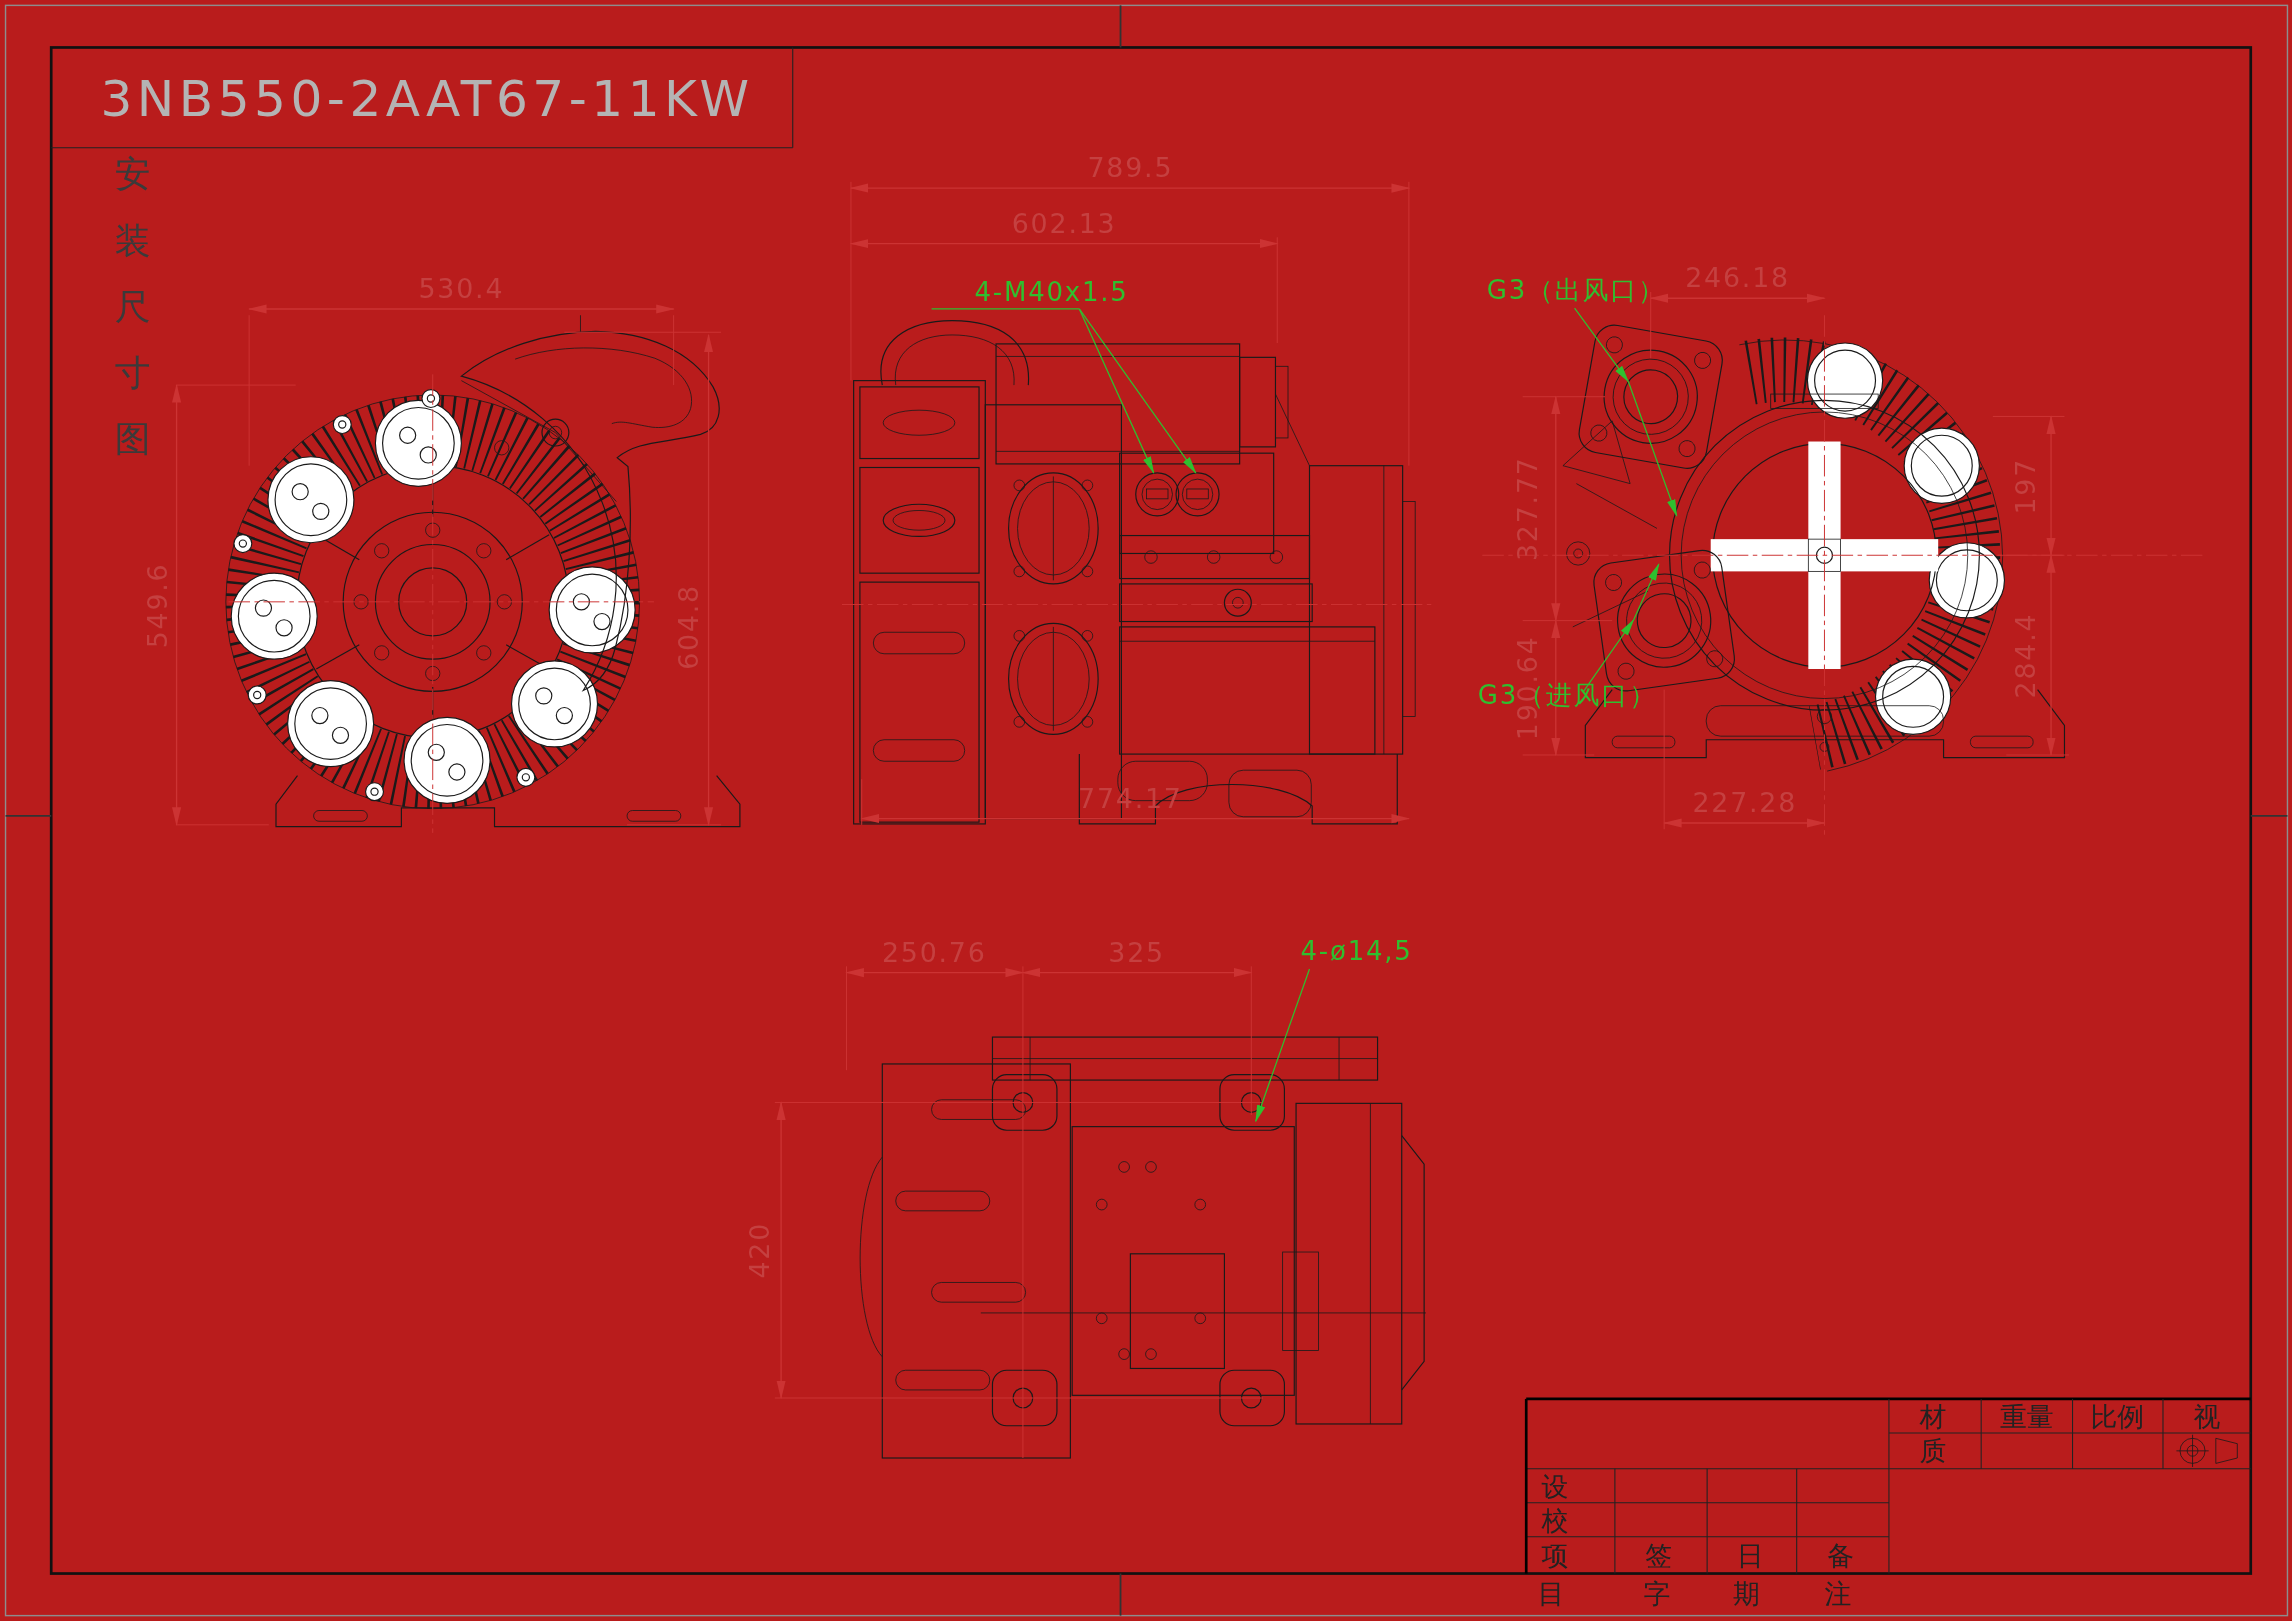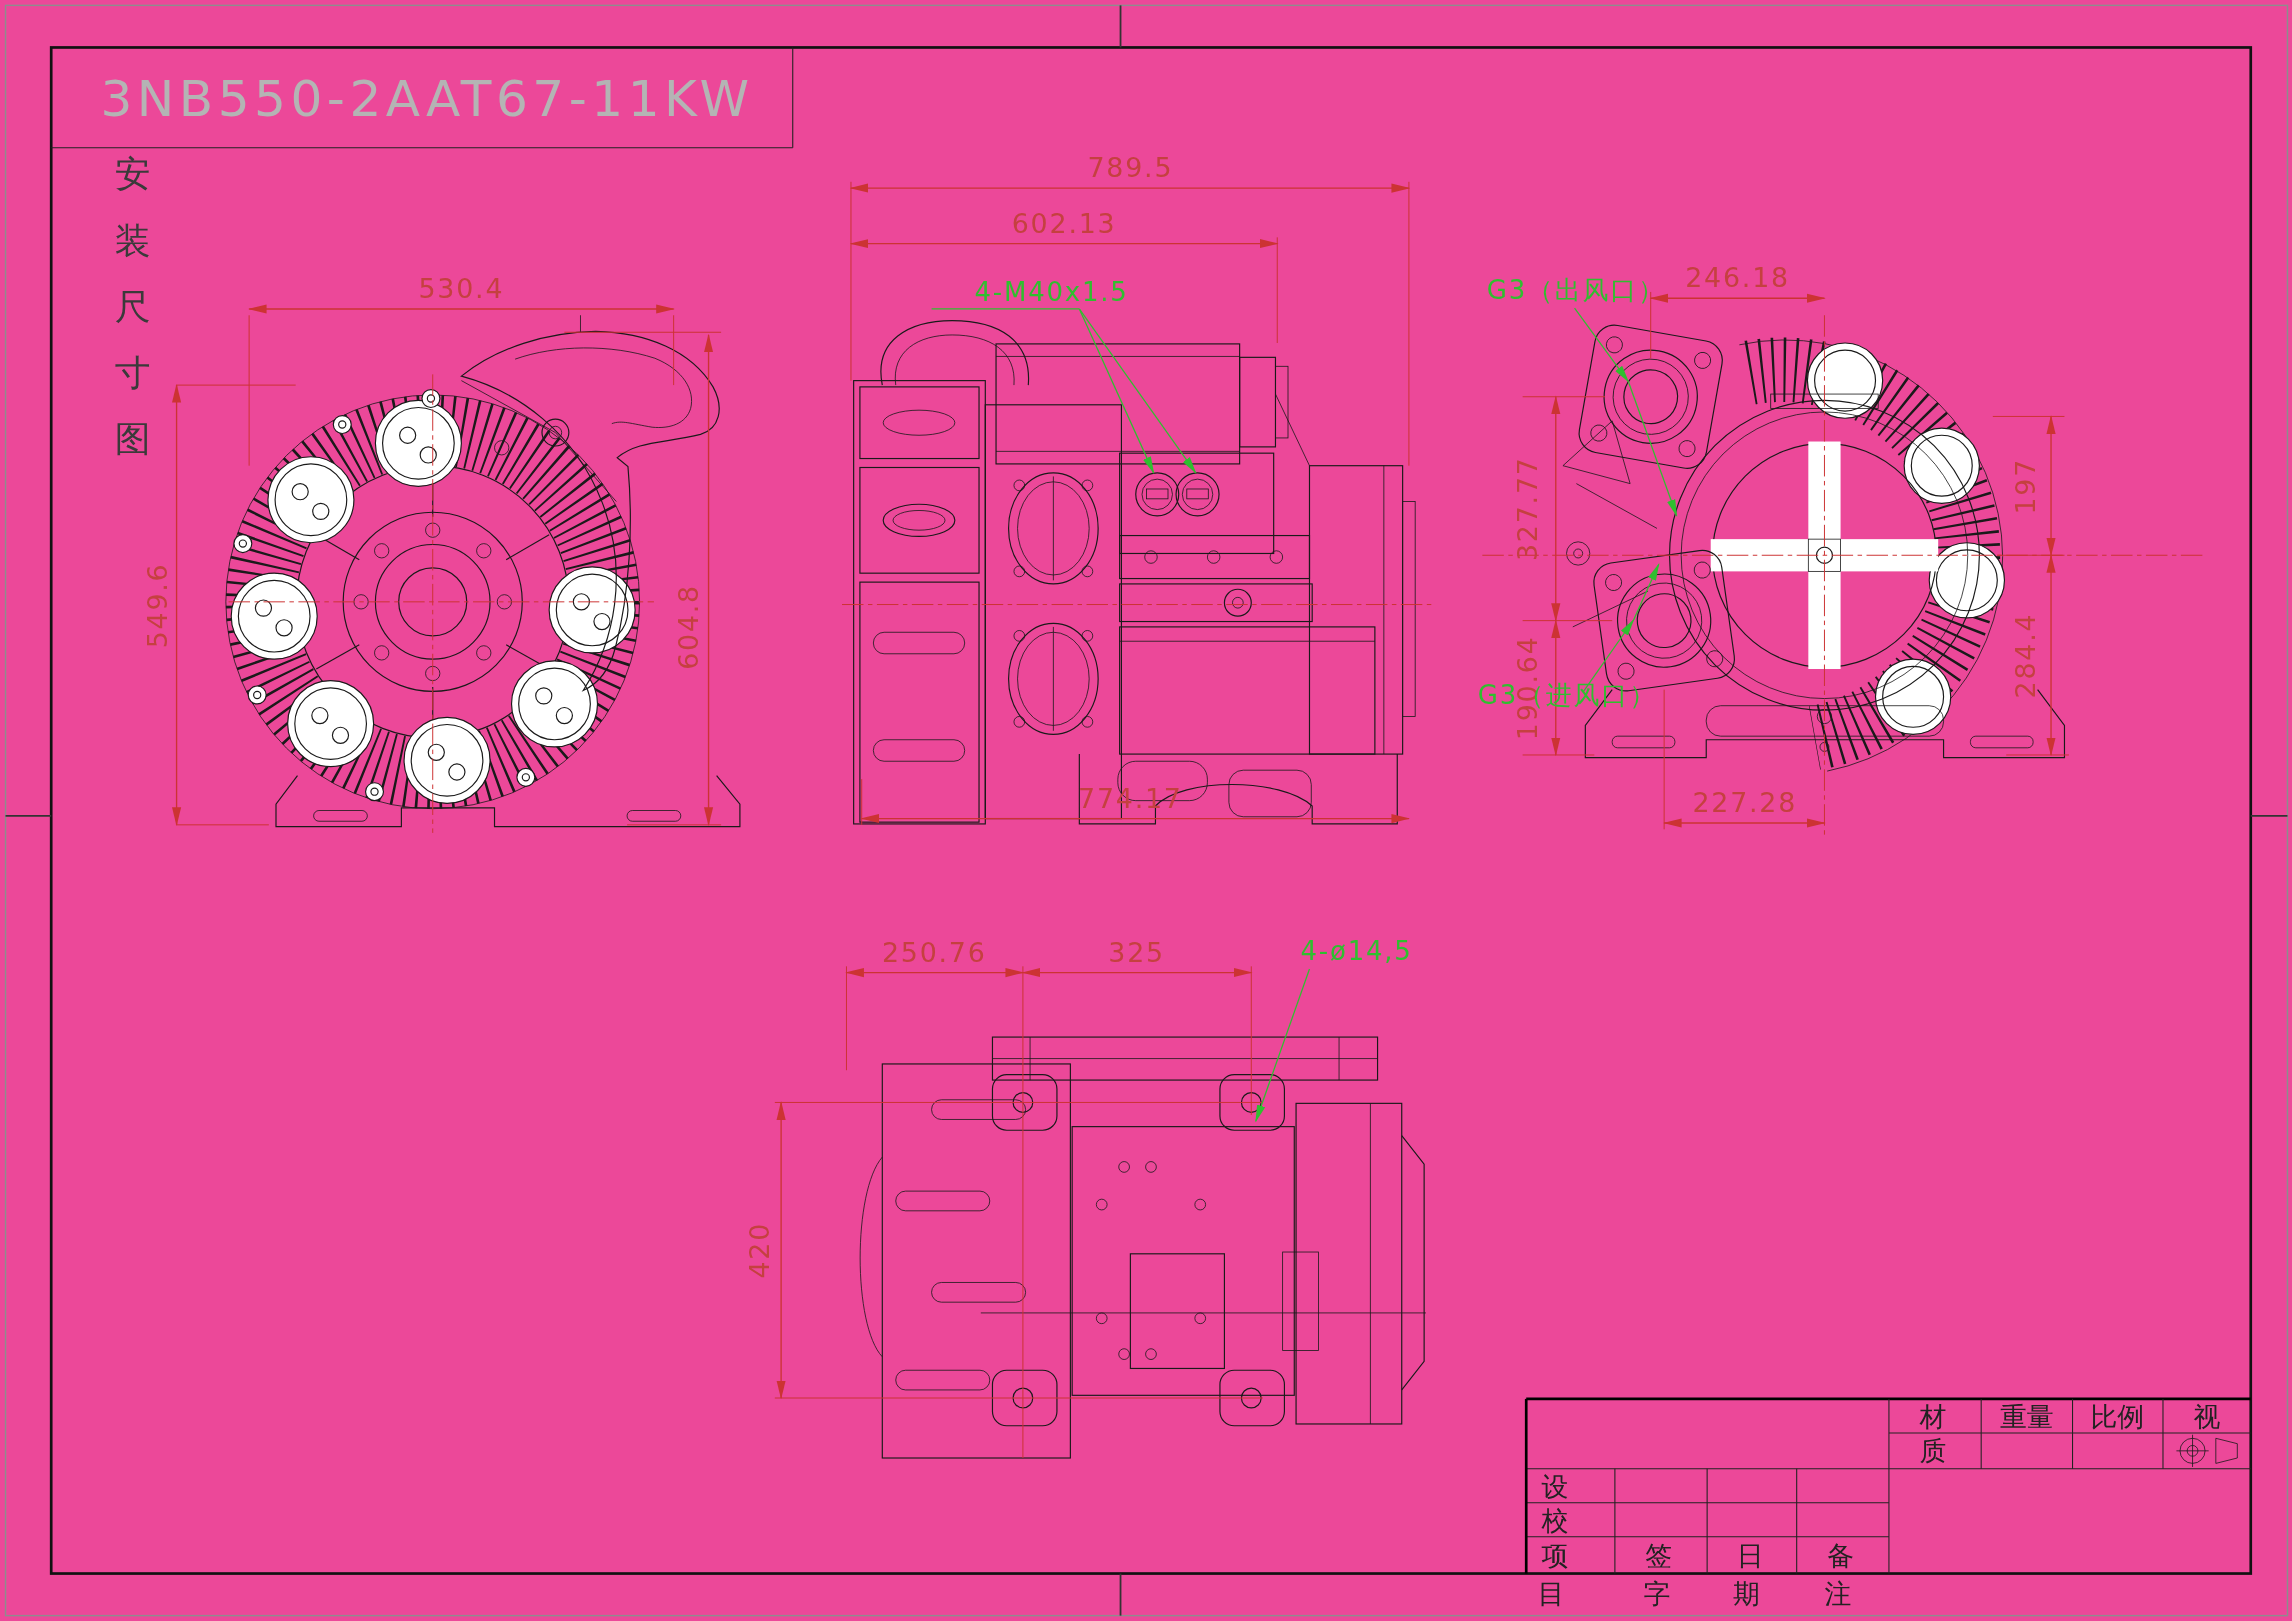--- a/index.html
+++ b/index.html
@@ -1,16 +1,16 @@
 <!DOCTYPE html>
 <html style="font-size:14.3px"><head>
 <meta charset="utf-8">
 <style>
   html,body{margin:0;padding:0;background:#ffffff;}
-  #page{position:relative;width:2293px;height:1621px;background:#ec4899;overflow:hidden;
+  #page{position:relative;width:2293px;height:1621px;background:#b91c1c;overflow:hidden;
         font-family:"DejaVu Sans","Liberation Sans",sans-serif;}
   svg{position:absolute;left:0;top:0;}
   .ln{stroke:#1a1a1a;stroke-width:1.3;fill:none;}
   .lnt{stroke:#1a1a1a;stroke-width:0.9;fill:none;}
   .fins{stroke:#1a1a1a;fill:none;}
   .dim{stroke:#cc3333;stroke-width:1.5;fill:none;}
   .ext{stroke:#cc3333;stroke-width:1.1;fill:none;}
   .cl{stroke:#cc3333;stroke-width:1.1;fill:none;stroke-dasharray:24 5 5 5;}
   .dimtxt{fill:#c54040;font-size:30px;letter-spacing:2px;}
   .ann{stroke:#2fbf2f;stroke-width:1.4;fill:none;}

